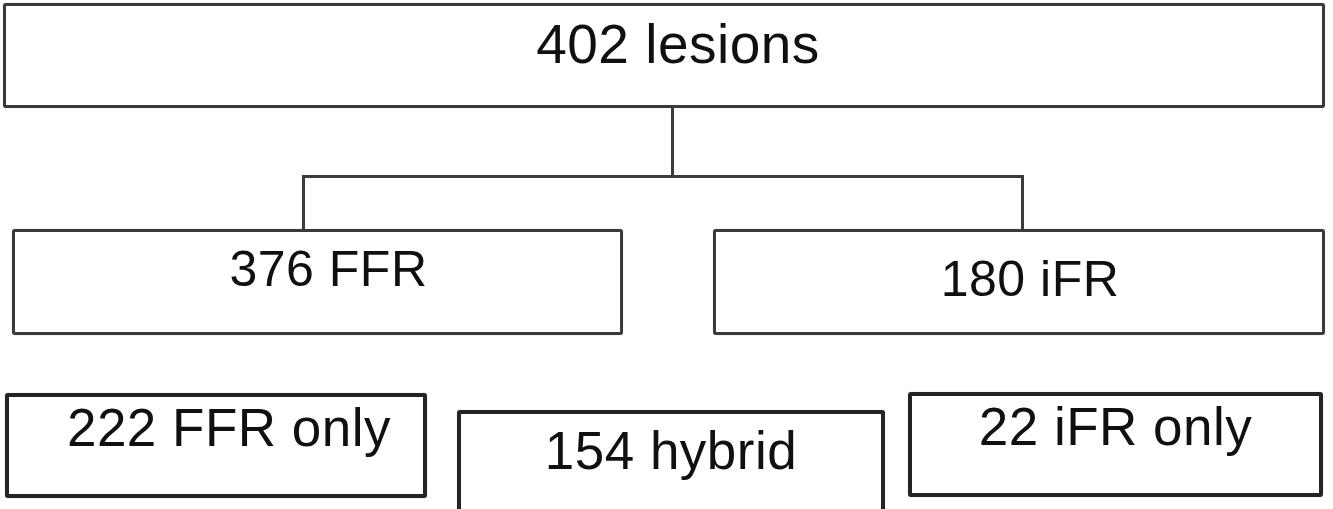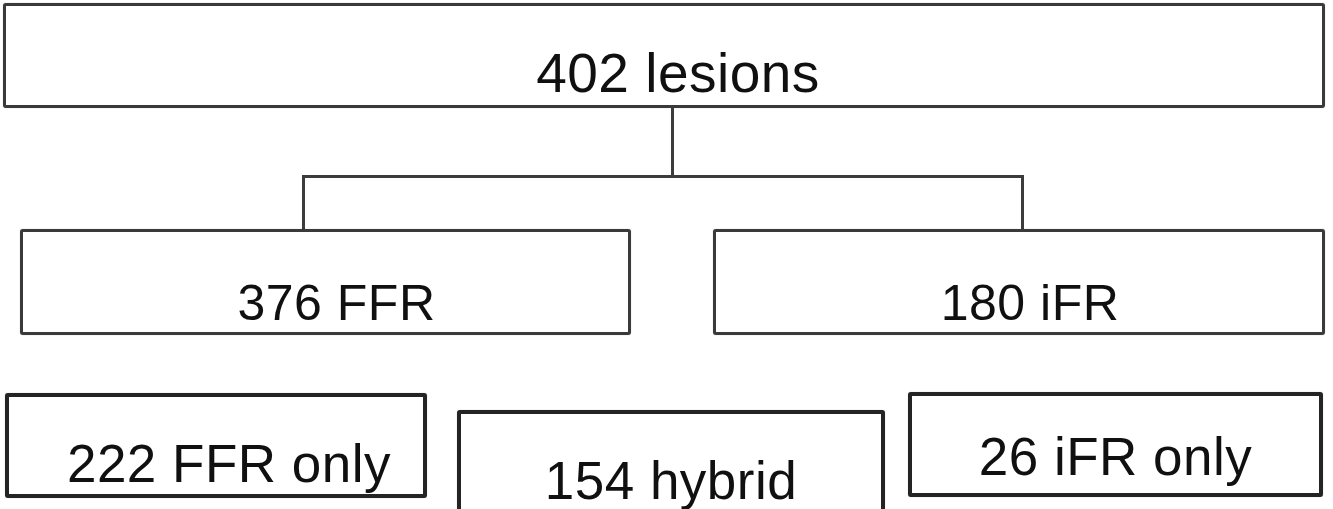--- a/index.html
+++ b/index.html
@@ -15,39 +15,39 @@
     font-family: "Liberation Sans", "DejaVu Sans", sans-serif;
     overflow: hidden;
   }
   .node {
     position: absolute;
     box-sizing: border-box;
     background: #ffffff;
     border: 3px solid #3a3a3a;
     border-radius: 3px;
     display: flex;
-    align-items: flex-end;
+    align-items: flex-start;
     justify-content: center;
     color: #101010;
     box-shadow: 0 0 1px rgba(0,0,0,0.35);
   }
   .node .label {
     white-space: nowrap;
     letter-spacing: 0.5px;
   }
   
   .node-root {
     left: 3px; top: 3px;
     width: 1322px; height: 105px;
     font-size: 55px;
     padding-left: 28px; padding-top: 6px;
   }
   
   .node-ffr {
-    left: 20px; top: 229px;
+    left: 12px; top: 229px;
     width: 611px; height: 106px;
     font-size: 50px;
     padding-left: 22px; padding-top: 8px;
   }
   .node-ifr {
     left: 713px; top: 229px;
     width: 612px; height: 106px;
     font-size: 50px;
     padding-left: 22px; padding-top: 18px;
   }
@@ -103,16 +103,16 @@
     <span class="label">180 iFR</span>
   </div>
 
   <div class="node row3 node-ffr-only">
     <span class="label">222 FFR only</span>
   </div>
   <div class="node row3 node-hybrid">
     <span class="label">154 hybrid</span>
   </div>
   <div class="node row3 node-ifr-only">
-    <span class="label">26 iFR only</span>
+    <span class="label">22 iFR only</span>
   </div>
 
 </div>
 
 </body></html>

